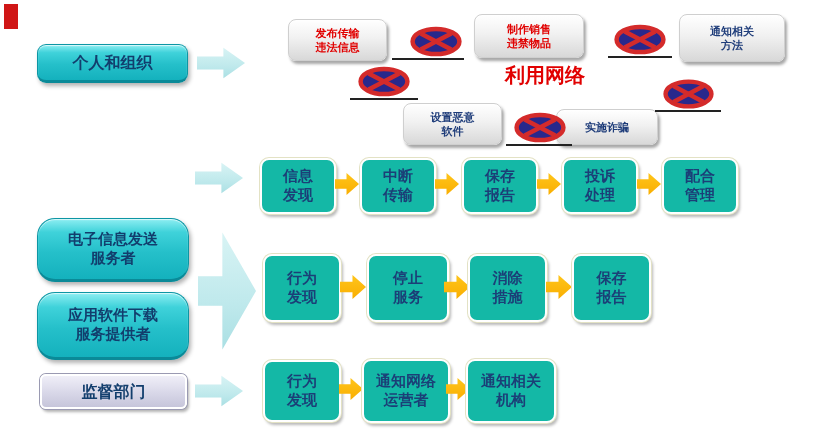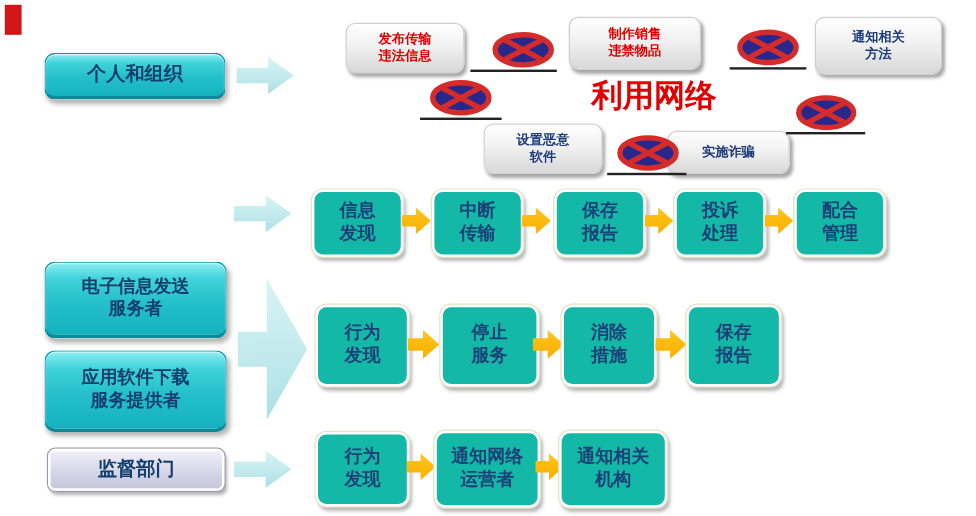--- a/index.html
+++ b/index.html
@@ -13,21 +13,21 @@
   .corner-mark{position:absolute;left:4px;top:4px;width:14px;height:25px;background:#d01616;}
 
   
   .entity{
     position:absolute;display:flex;align-items:center;justify-content:center;
     background:linear-gradient(180deg,#8deef2 0%,#3fd2da 22%,#25c0ca 55%,#14b1bd 100%);
     border:1px solid #0d96a4;border-bottom:3px solid #0a8a98;border-radius:9px;
     box-shadow:2px 3px 4px rgba(0,0,0,0.30), inset 0 1px 1px rgba(255,255,255,0.7);
     color:#123e6d;font-weight:bold;text-align:center;font-size:16px;line-height:1.25;
   }
-  .entity.small{font-size:15px;}
+  .entity.small{font-size:15px;border-radius:18px;}
   .entity.lavender{
     background:linear-gradient(180deg,#f0eff8 0%,#d8d7e8 55%,#c6c5da 100%);
     border:2px solid #ffffff;border-bottom:2px solid #ffffff;border-radius:6px;
     box-shadow:0 0 0 1px #9a9ab2, 2px 3px 3px rgba(0,0,0,0.30);
   }
 
   
   .cyan-arrow{
     position:absolute;background:linear-gradient(180deg,#d9f4f5 0%,#bfe9ec 60%,#a9dfe3 100%);
     clip-path:polygon(0 30%,55% 30%,55% 2%,100% 50%,55% 98%,55% 70%,0 70%);
@@ -55,21 +55,21 @@
     position:absolute;display:flex;align-items:center;justify-content:center;
     background:linear-gradient(180deg,#ffffff 0%,#f1f1f1 45%,#d8d8d8 100%);
     border:1px solid #cfcfcf;border-radius:8px;
     box-shadow:2px 3px 3px rgba(0,0,0,0.35), inset 0 1px 0 #ffffff;
     font-weight:bold;font-size:11px;line-height:1.3;text-align:center;
   }
   .violation.red{color:#e10000;}
   .violation.navy{color:#1f3d7a;}
 
   .center-label{
-    position:absolute;color:#e10000;font-weight:bold;font-size:26px;text-align:center;
+    position:absolute;color:#e10000;font-weight:bold;font-size:20px;text-align:center;
   }
 
   .prohibit{position:absolute;}
   .underline{position:absolute;height:2px;background:#222222;}
 </style>
 </head>
 <body>
 
 <div class="canvas">
 

